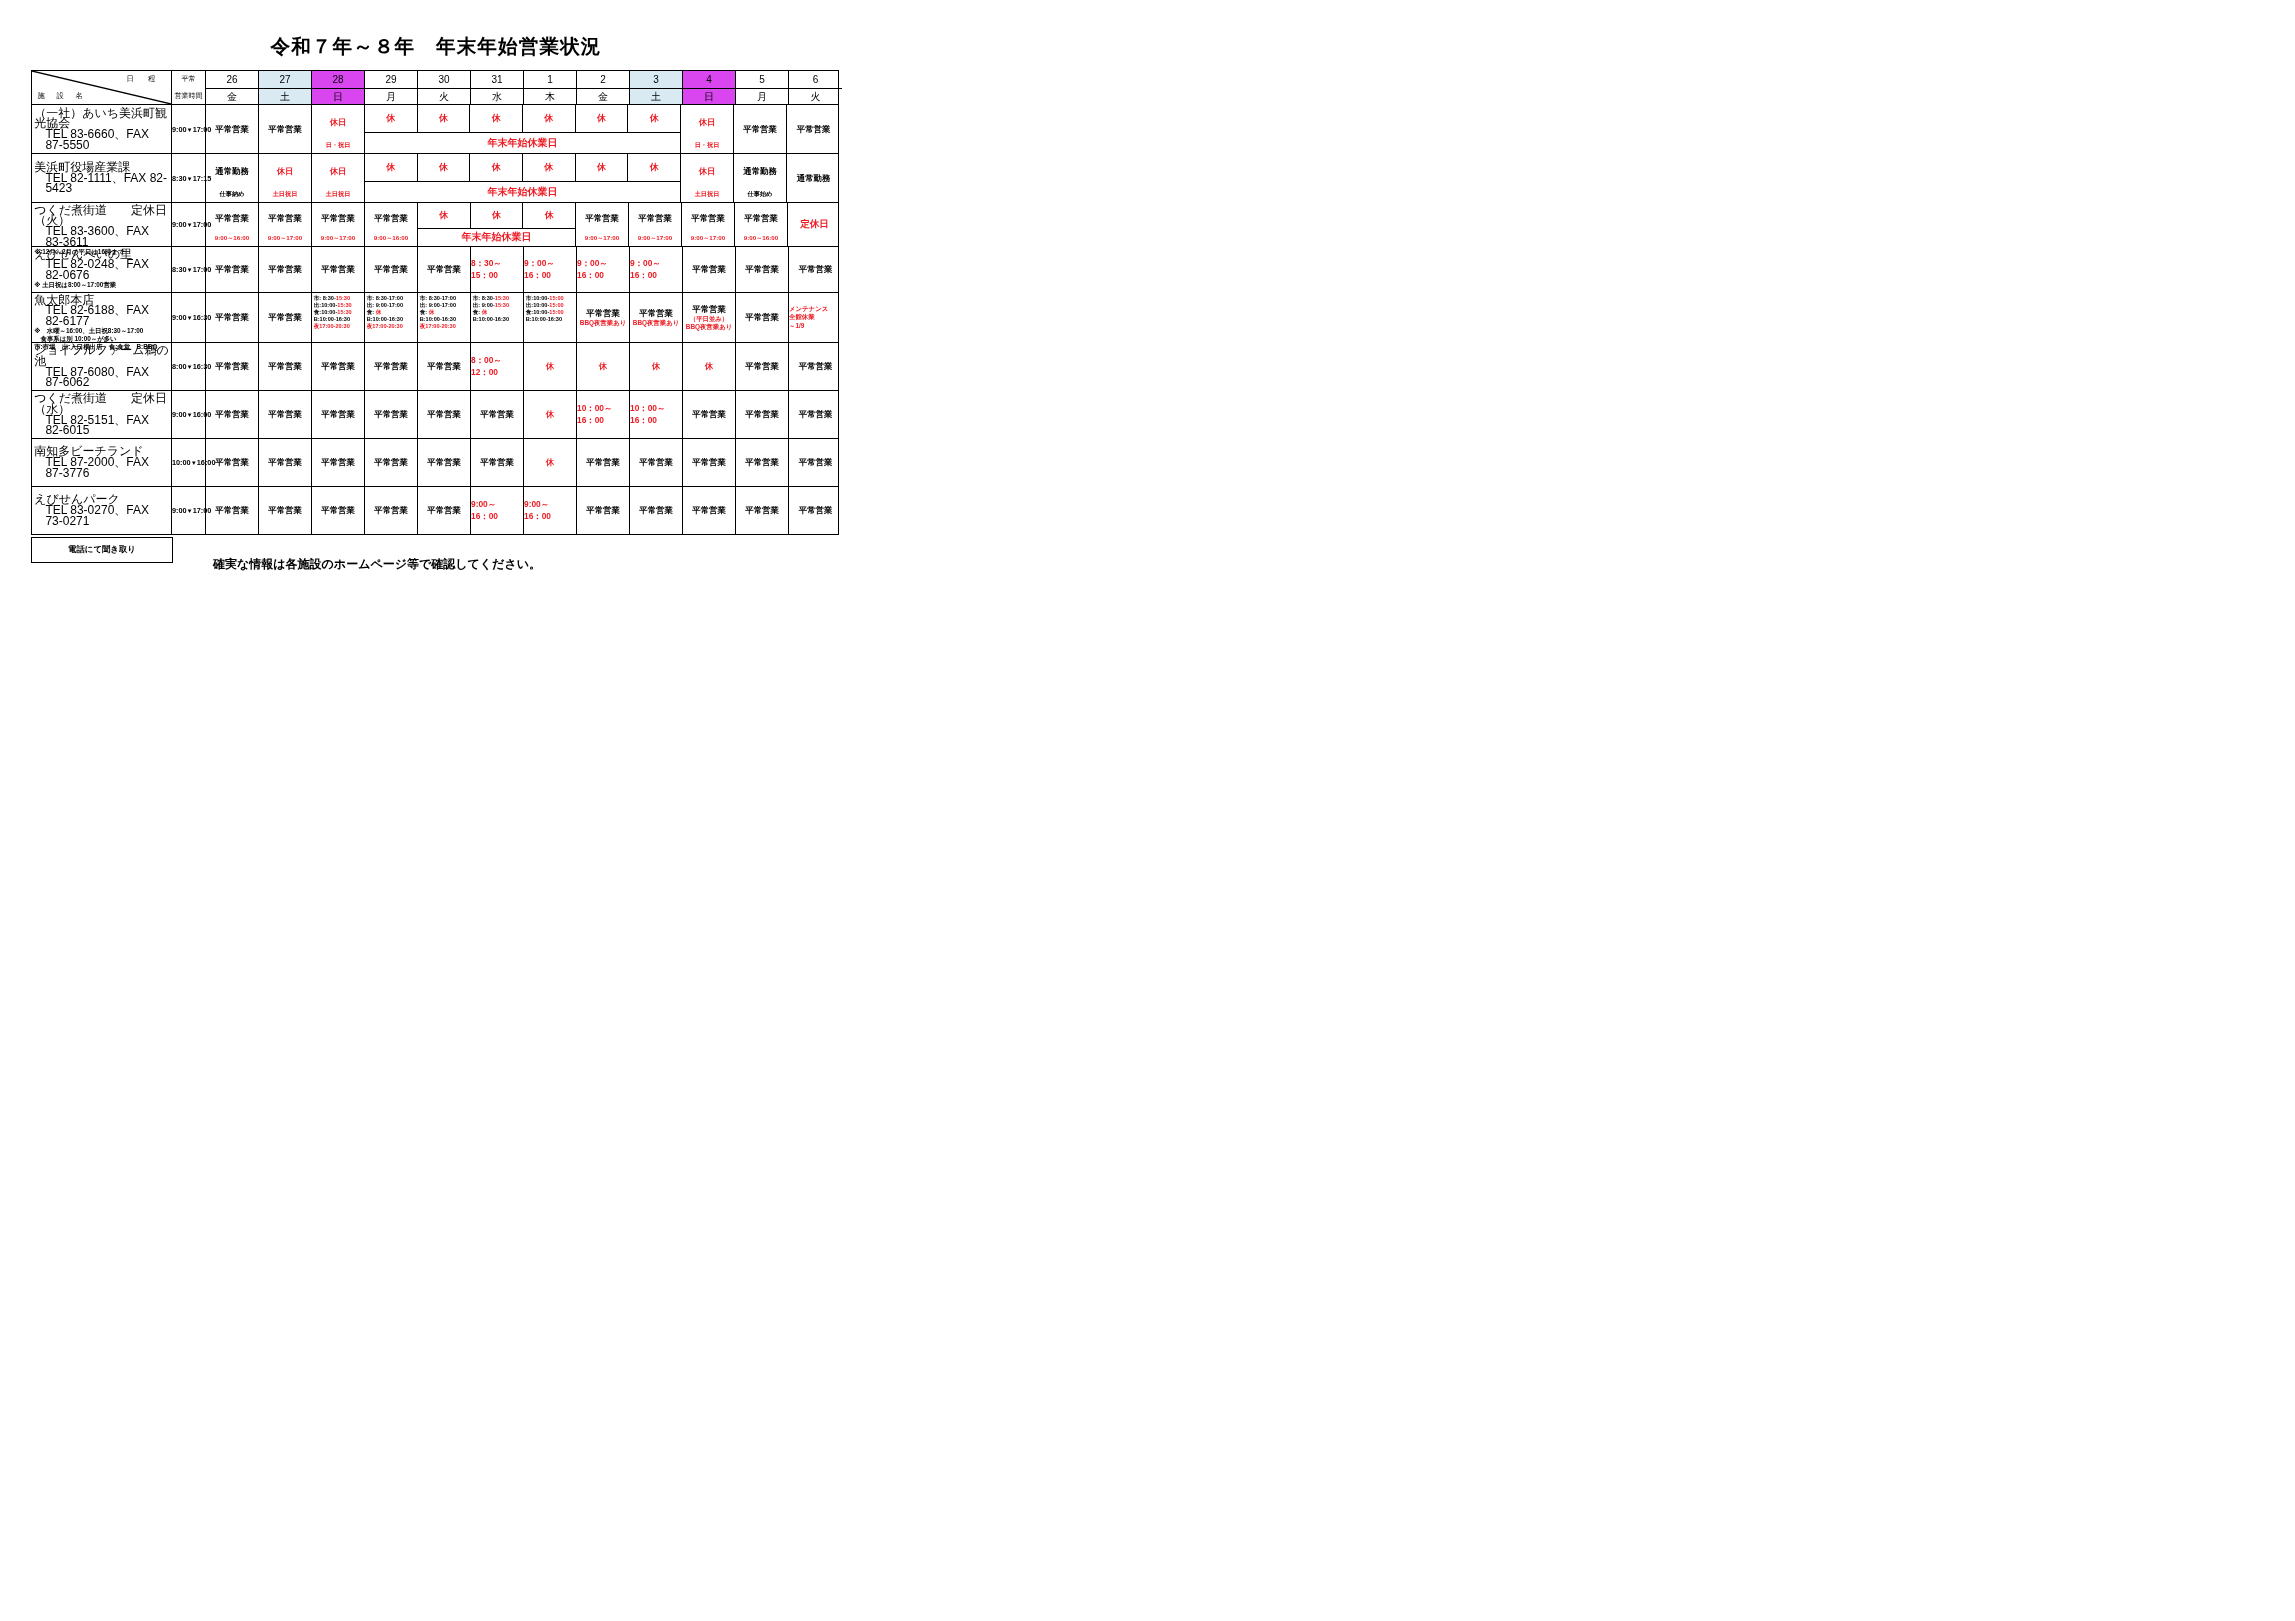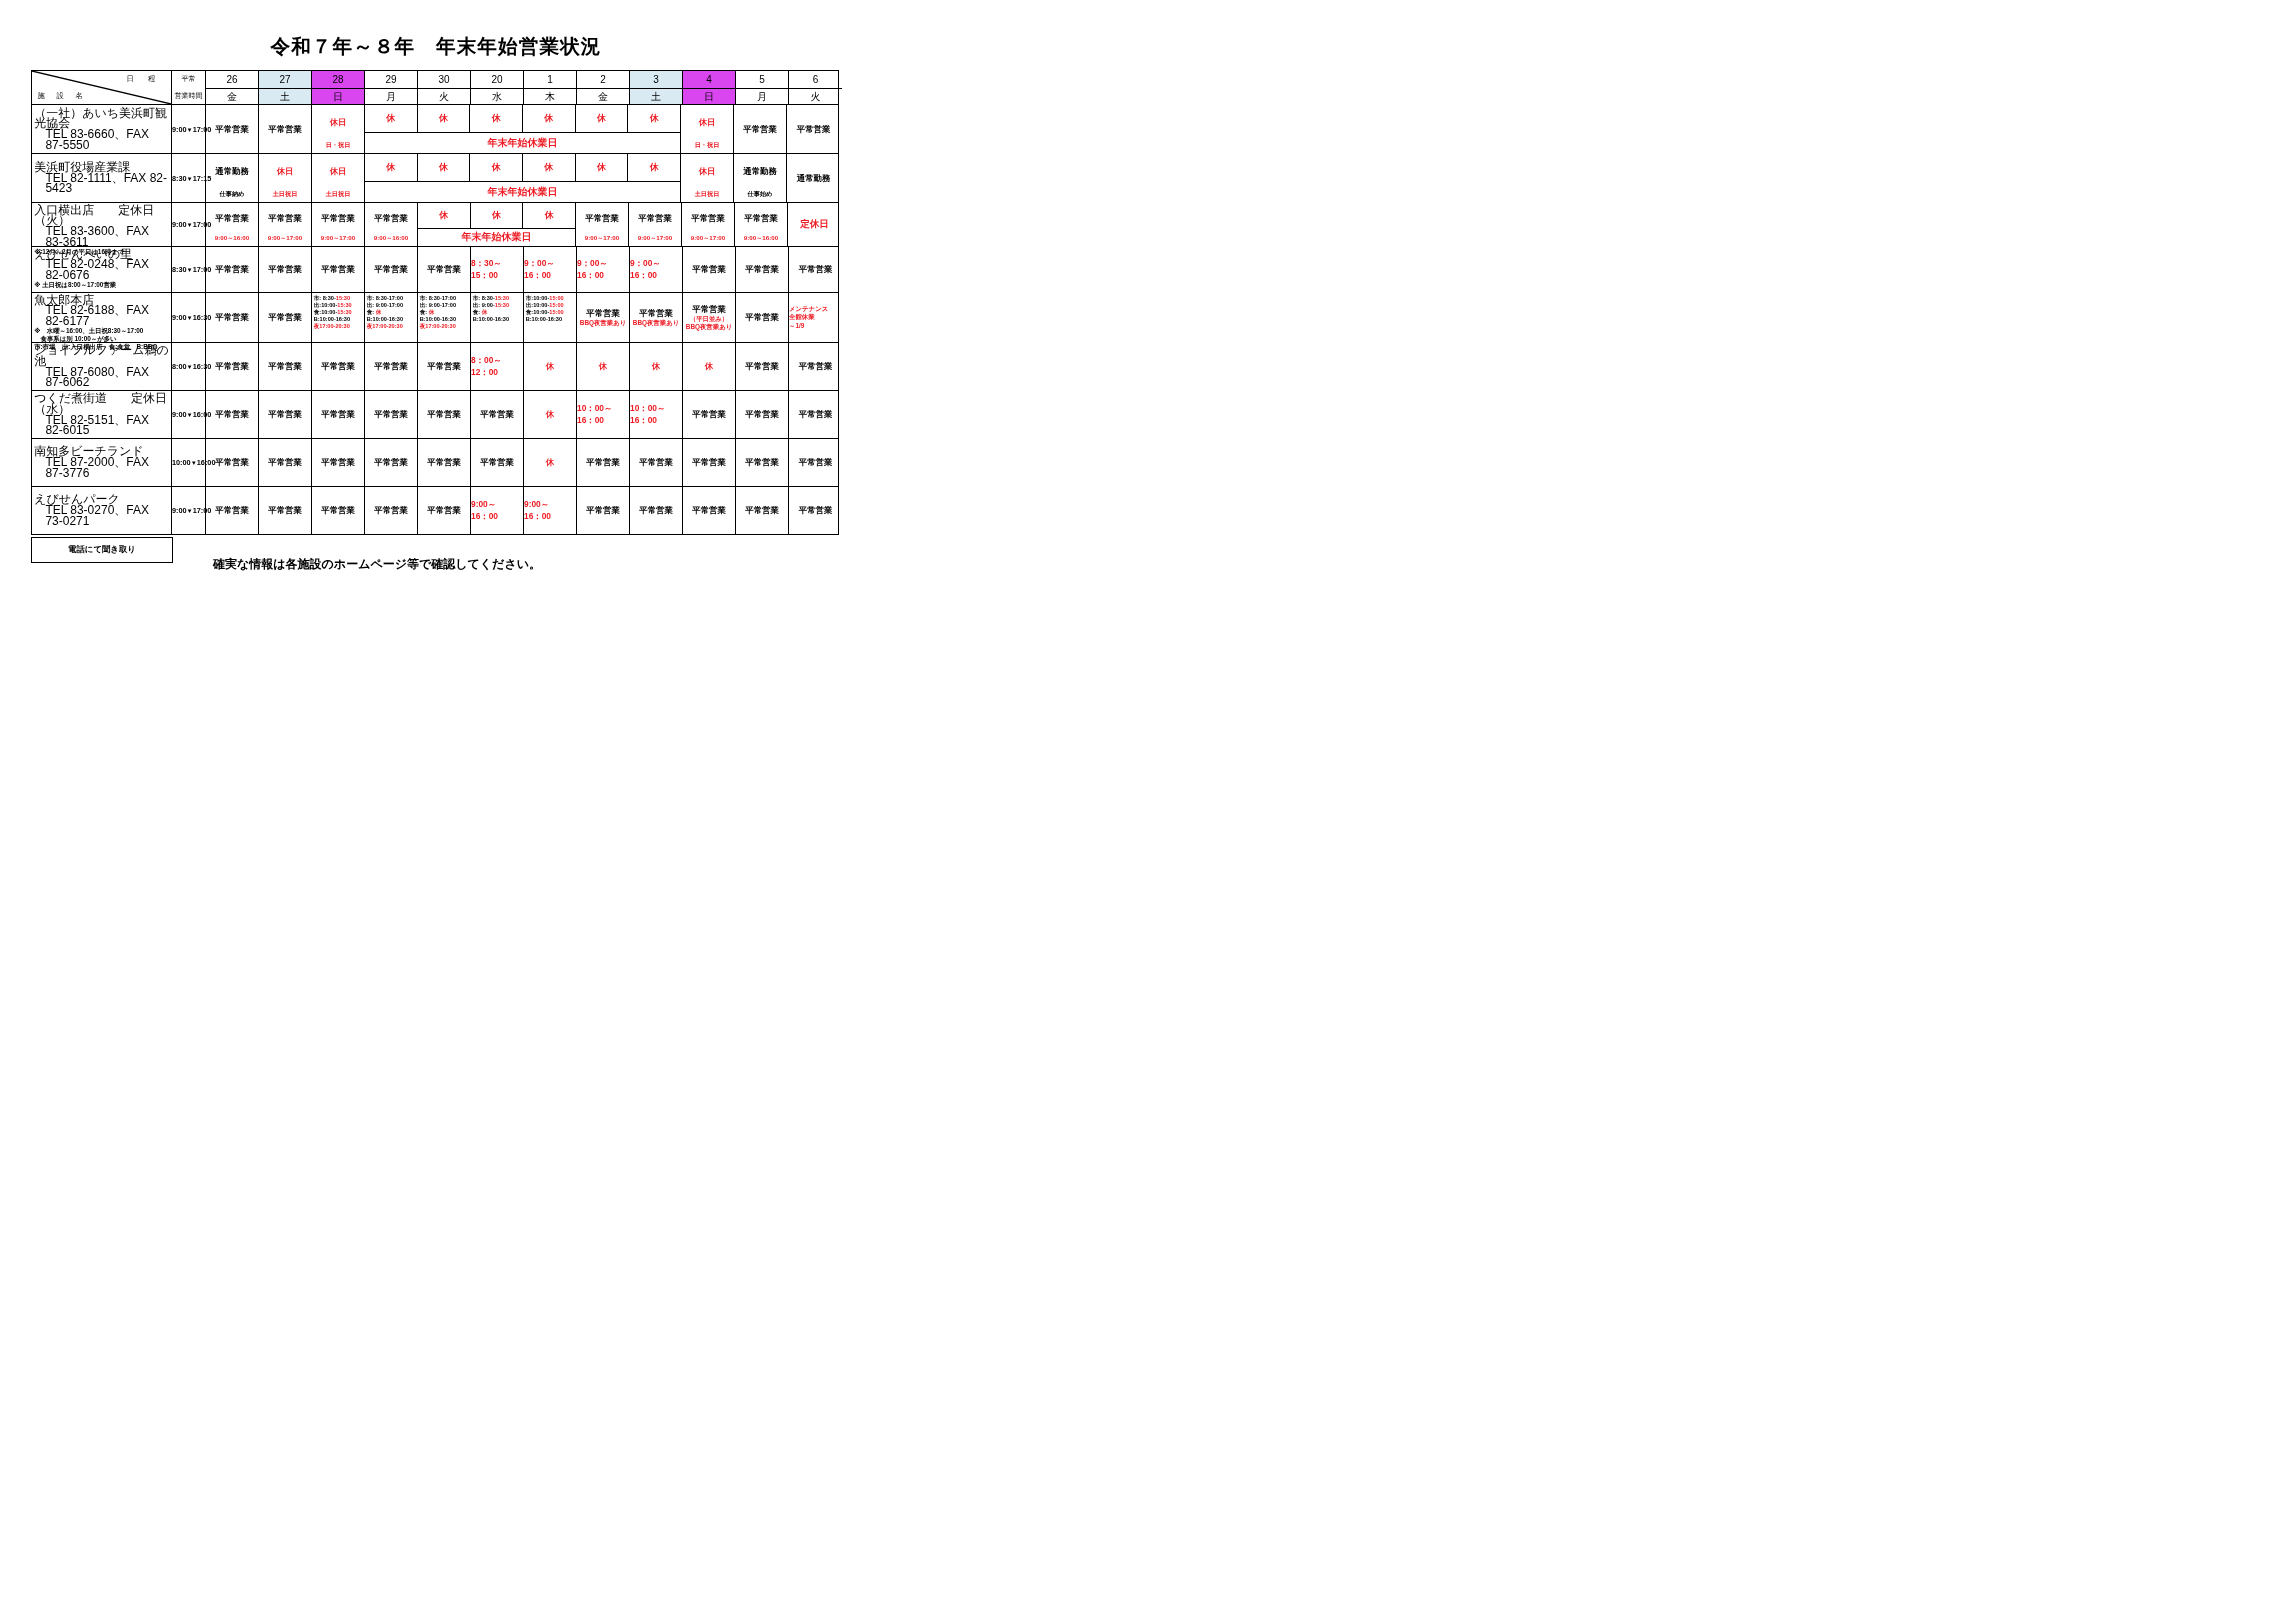--- a/index.html
+++ b/index.html
@@ -96,21 +96,21 @@
       </div>
       <div class="c dcell">
         <div class="hdate-top">29</div>
         <div class="hdate-bot">月</div>
       </div>
       <div class="c dcell">
         <div class="hdate-top">30</div>
         <div class="hdate-bot">火</div>
       </div>
       <div class="c dcell">
-        <div class="hdate-top">20</div>
+        <div class="hdate-top">31</div>
         <div class="hdate-bot">水</div>
       </div>
       <div class="c dcell">
         <div class="hdate-top">1</div>
         <div class="hdate-bot">木</div>
       </div>
       <div class="c dcell">
         <div class="hdate-top">2</div>
         <div class="hdate-bot">金</div>
       </div>
@@ -232,21 +232,21 @@
         </div>
         <div class="sub k">仕事始め</div>
       </div>
       <div class="c dcell cell-plain">
         <div class="main k">通常勤務</div>
       </div>
     </div>
     <div class="trow" style="height: 43px;">
       <div class="c fac hasnotes">
         <div class="fname">
-          <div>入口横出店　　定休日（火）</div>
+          <div>つくだ煮街道　　定休日（火）</div>
           <div class="tel">TEL 83-3600、FAX 83-3611</div>
         </div>
         <div class="fnotes">
           <div>※ 12月～2月の平日は16時まで</div>
         </div>
       </div>
       <div class="c hrs">
         <div>9:00</div>
         <div class="arrow">▼</div>
         <div>17:00</div>

